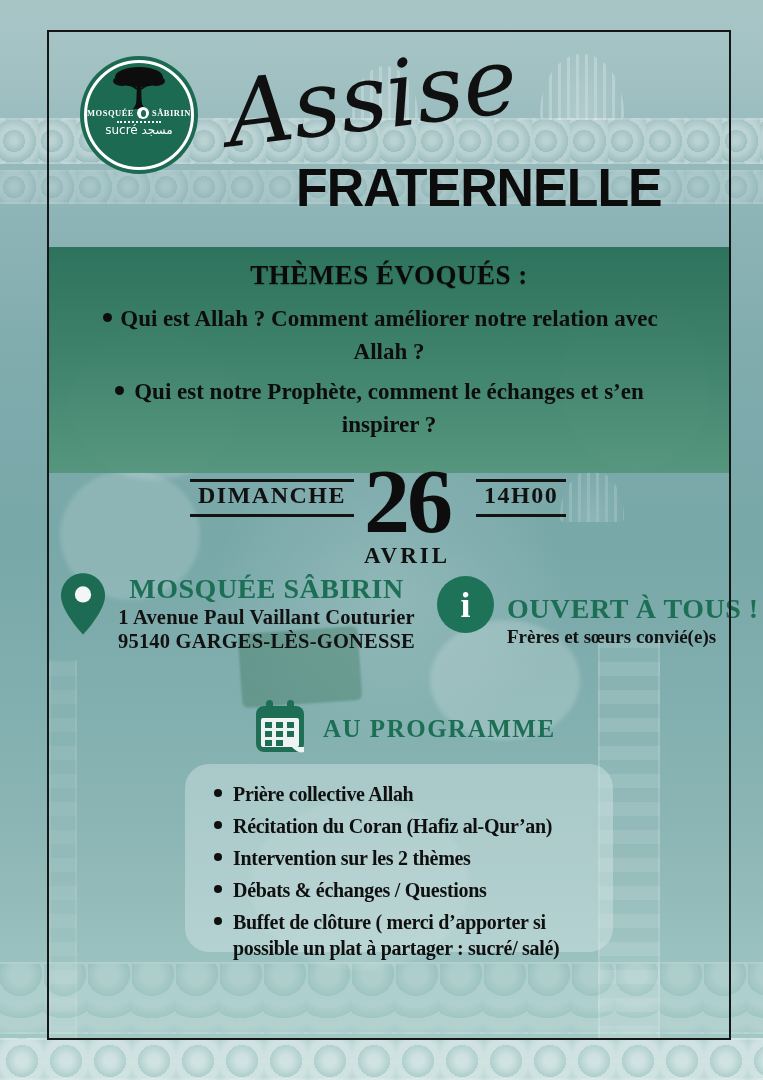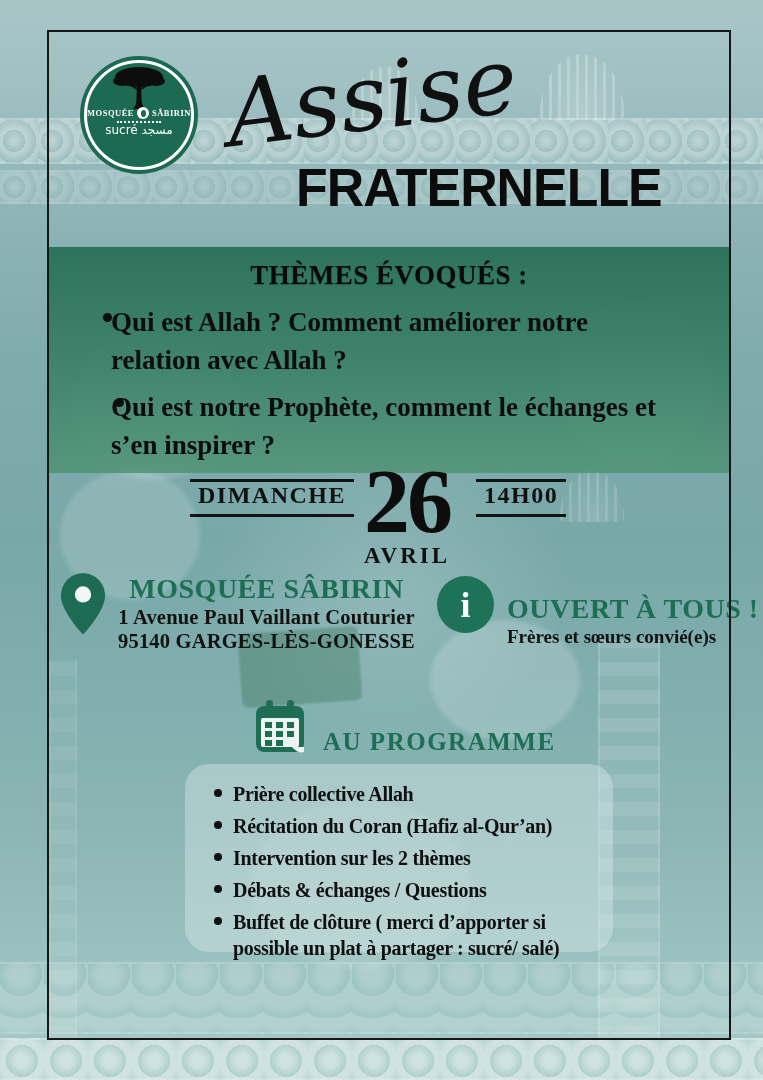--- a/index.html
+++ b/index.html
@@ -72,21 +72,21 @@
     font-size:92px; line-height:1; color:#101010; transform:rotate(-7deg);}
   .title-main{position:absolute; left:296px; top:156px; z-index:4;
     font-family:"Liberation Sans", sans-serif; font-weight:800; font-size:54px;
     letter-spacing:-1px; color:#0c0c0c; transform:scaleX(.96); transform-origin:left;}
   
   .band{position:absolute; left:49px; right:34px; top:247px; height:226px; z-index:3;
     background:linear-gradient(180deg, rgba(42,112,89,.96) 0%, rgba(56,126,101,.93) 45%, rgba(82,148,122,.90) 100%);}
   .band-heading{margin:13px 0 0; text-align:center; font-size:27px; font-weight:700;
     letter-spacing:.5px; color:#0a0a0a; text-shadow:0 1px 1px rgba(0,0,0,.25);}
   .band-list{list-style:none; margin:12px auto 0; padding:0 62px; }
-  .band-list li{position:relative; font-size:27px; font-weight:700;
+  .band-list li{position:relative; text-align:center; font-size:23px; font-weight:700;
     line-height:1.42; color:#0d0d0d; margin-bottom:8px;}
   .band-list li::before{content:""; position:absolute; width:9px; height:9px; border-radius:50%;
     background:#0d0d0d; top:10px;}
   .band-list li:nth-child(1)::before{left:-8px;}
   .band-list li:nth-child(2)::before{left:4px;}
   
   .date{position:absolute; left:190px; top:464px; z-index:4; display:flex; align-items:flex-start;}
   .d-lines{margin-top:15px; border-top:3px solid #131313; border-bottom:3px solid #131313;
     padding:0 8px 5px; font-size:24px; font-weight:700; letter-spacing:1.5px; color:#111;}
   .d-center{display:flex; flex-direction:column; align-items:center; margin:0 4px;}
@@ -98,21 +98,21 @@
   .venue-text{text-align:center; line-height:1.18;}
   .green-head{font-size:28px; font-weight:700; color:#1c6e54; letter-spacing:.5px;}
   .venue-a{font-size:20.5px; font-weight:700; color:#121212; letter-spacing:.2px;}
   .open{position:absolute; left:437px; top:576px; z-index:4; display:flex; gap:13px; align-items:flex-start;}
   .info-circle{width:57px; height:57px; border-radius:50%; background:#1e7257; flex:0 0 auto;
     display:flex; align-items:center; justify-content:center;
     color:#fff; font-weight:700; font-size:36px; font-family:"Liberation Serif", serif;}
   .open-text{text-align:left; line-height:1.2; margin-top:16px;}
   .open-sub{font-size:19px; font-weight:700; color:#121212;}
   
-  .prog-head{position:absolute; left:254px; top:698px; z-index:4; display:flex; gap:17px; align-items:flex-end;}
+  .prog-head{position:absolute; left:254px; top:698px; z-index:4; display:flex; gap:17px; align-items:center;}
   .prog-label{font-size:25px; font-weight:700; color:#1c6e54; letter-spacing:1.5px; margin-top:4px;}
   .prog-box{position:absolute; left:185px; top:764px; width:428px; height:188px; z-index:4;
     border-radius:24px; background:rgba(216,234,233,.42);}
   .prog-list{list-style:none; margin:0; padding:17px 14px 0 48px;}
   .prog-list li{position:relative; font-size:20px; font-weight:700; color:#101010;
     letter-spacing:-.3px; line-height:1.3; margin-bottom:6px;}
   .prog-list li::before{content:""; position:absolute; left:-19px; top:8px;
     width:8px; height:8px; border-radius:50%; background:#101010;}
 </style>
 </head>

